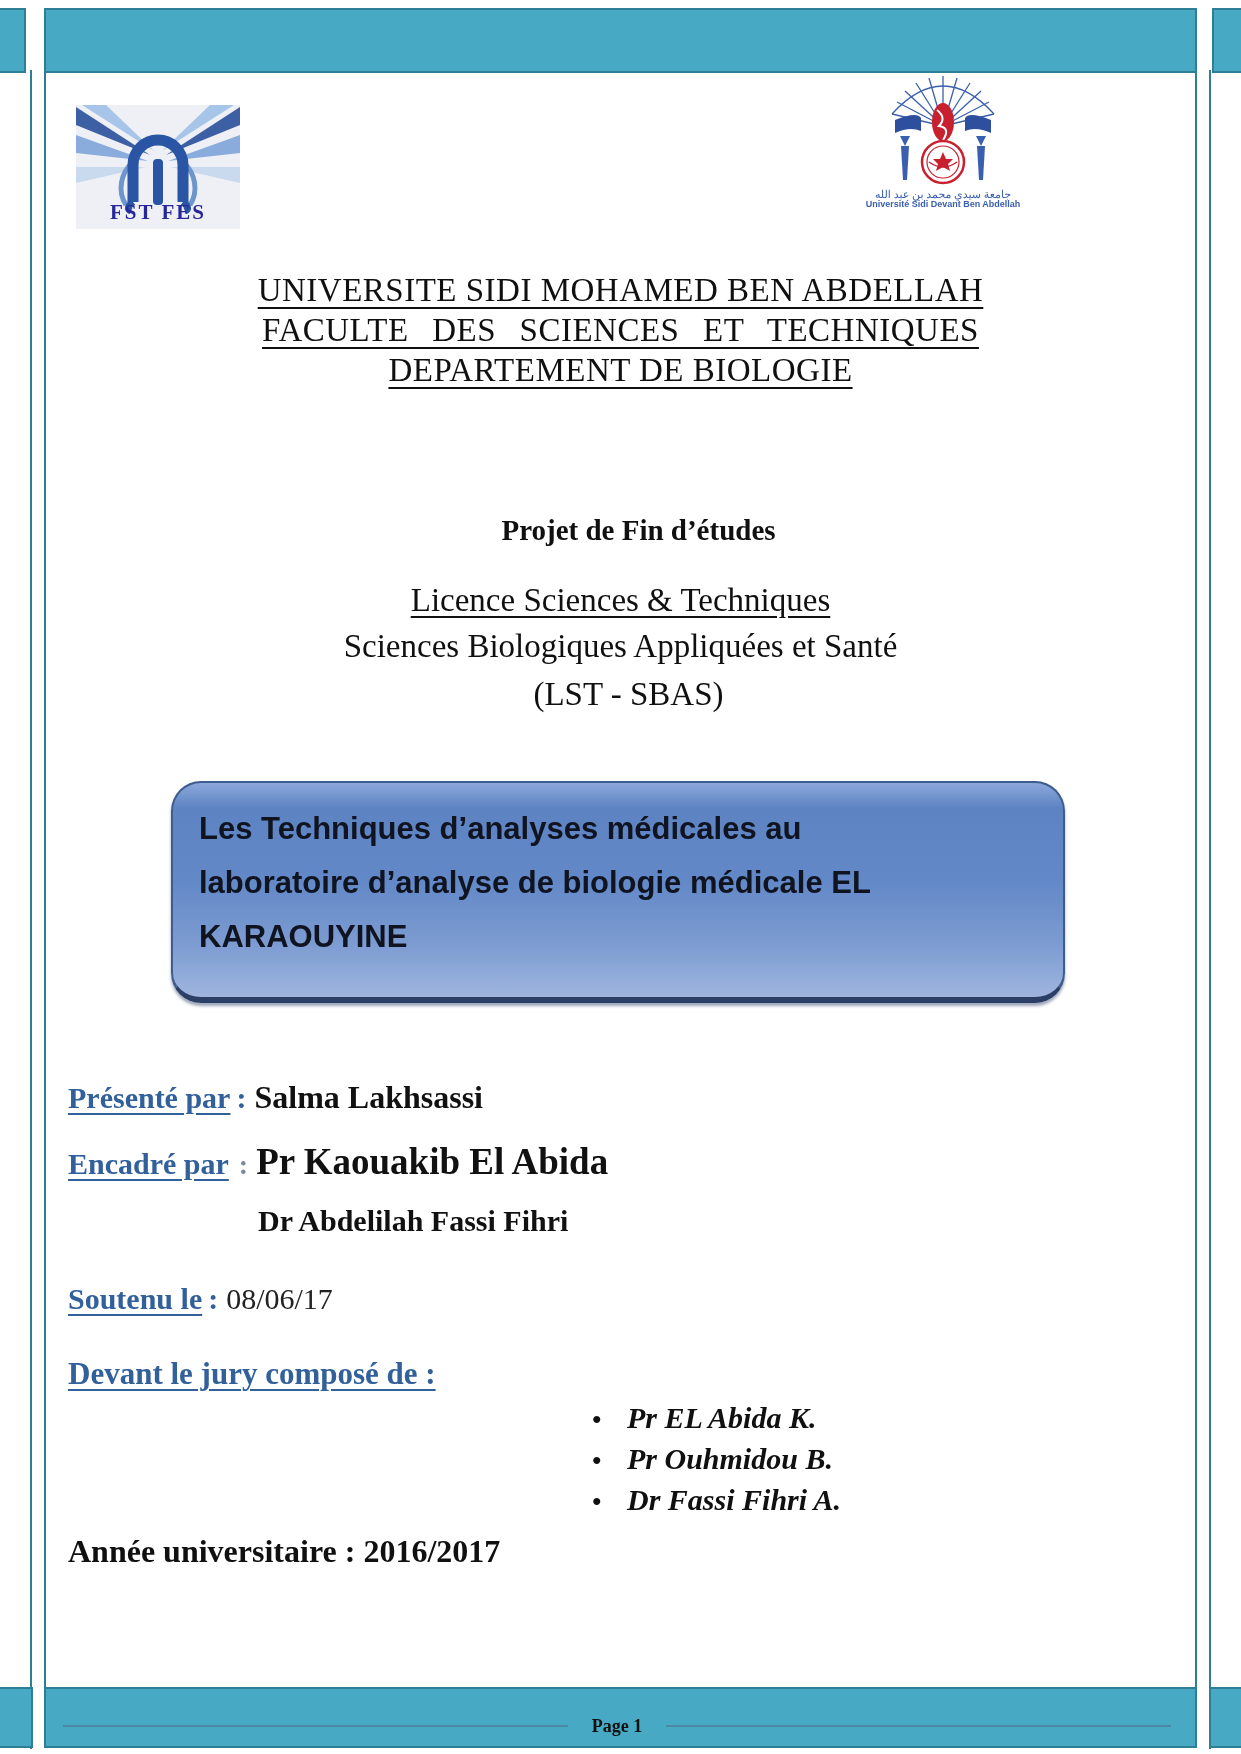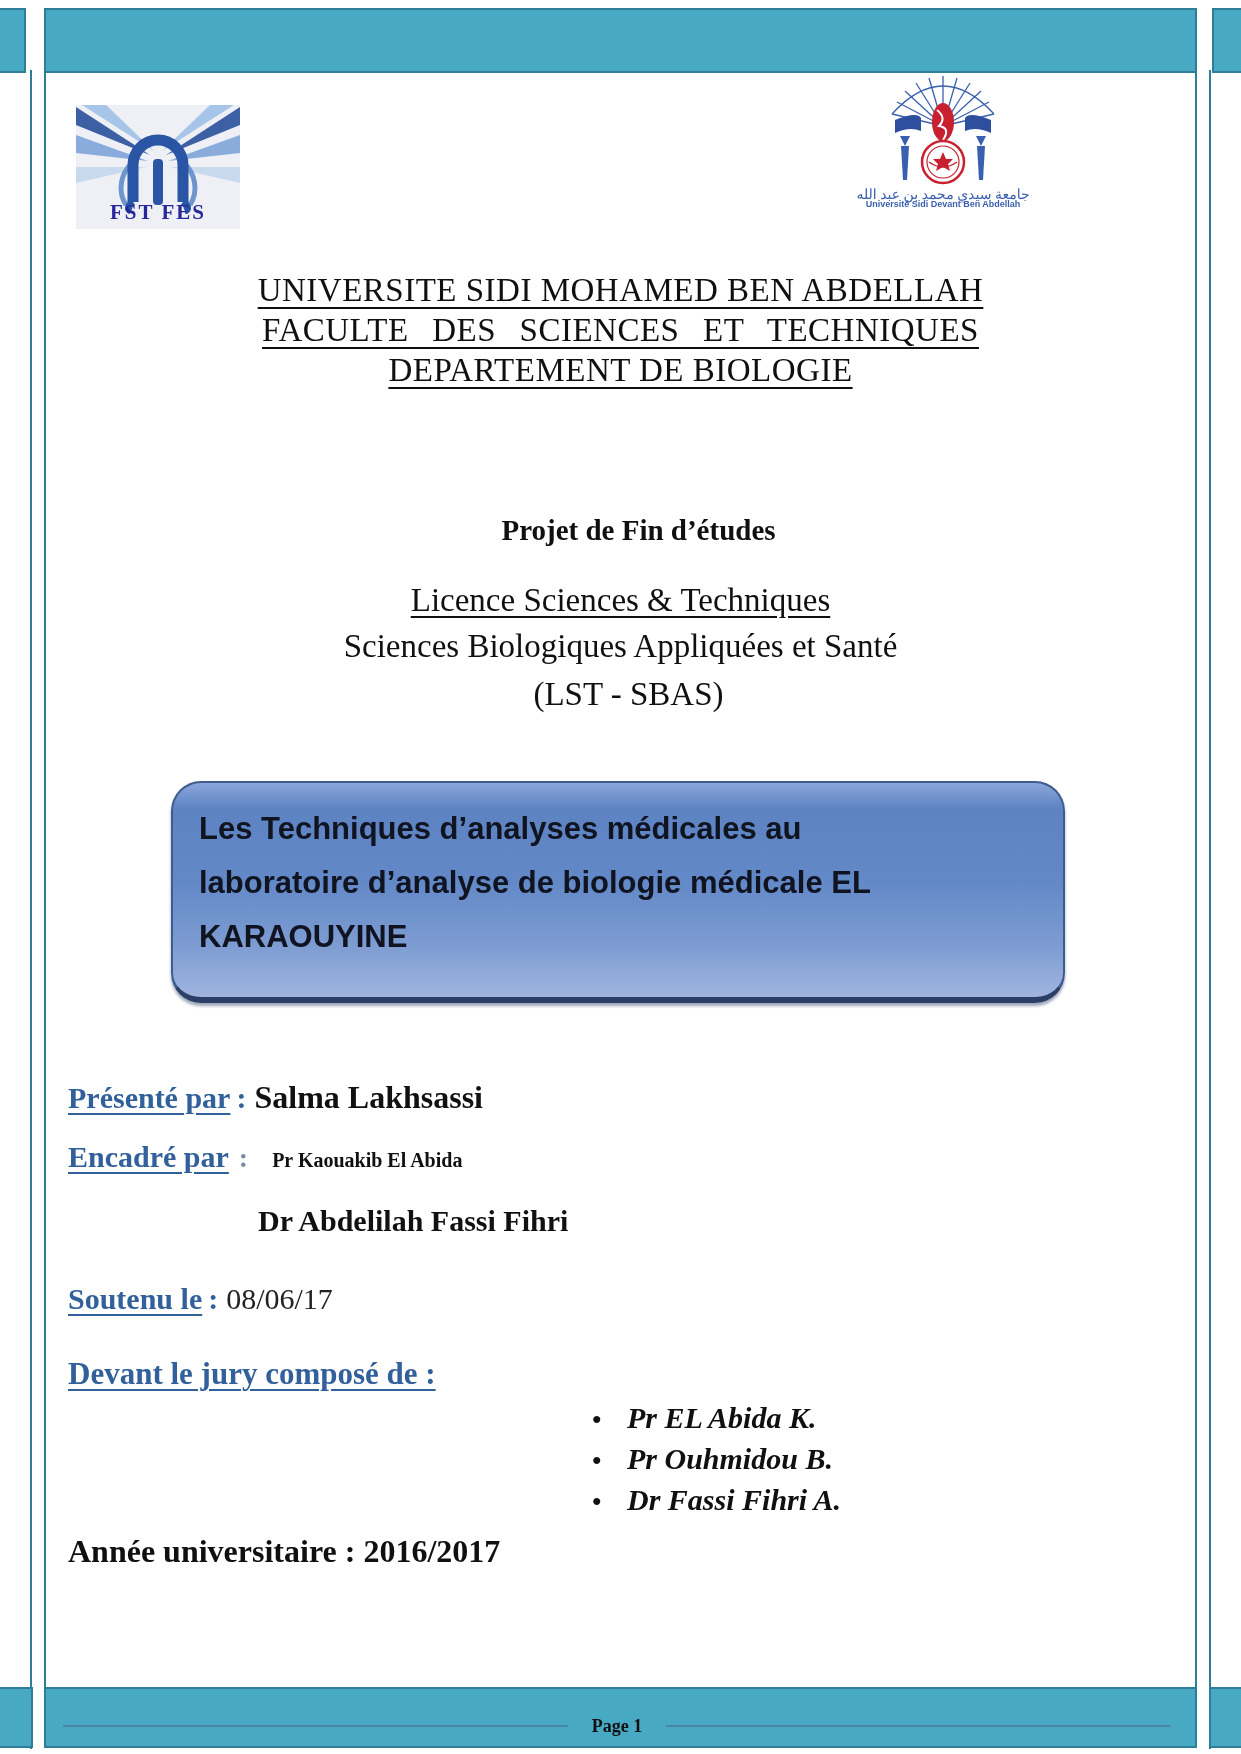--- a/index.html
+++ b/index.html
@@ -18,21 +18,21 @@
   .band.top-right{left:1212px;top:8px;width:29px;height:65px;border-right:none;}
   .band.bot-main{left:44px;top:1687px;width:1153px;height:61px;}
   .band.bot-left{left:0;top:1687px;width:33px;height:61px;border-left:none;}
   .band.bot-right{left:1209px;top:1687px;width:32px;height:61px;border-right:none;}
 
   
   .fst-logo{position:absolute;left:76px;top:105px;width:164px;height:124px;background:#f97316;}
   .fst-text{position:absolute;left:0;right:0;bottom:4px;text-align:center;
             font-weight:bold;font-size:21px;letter-spacing:2px;color:#27279a;}
   .usmba-logo{position:absolute;left:855px;top:74px;width:176px;height:138px;text-align:center;}
-  .usmba-arabic{font-size:14px;color:#3a5fae;line-height:9px;white-space:nowrap;}
+  .usmba-arabic{font-size:11px;color:#3a5fae;line-height:9px;white-space:nowrap;}
   .usmba-caption{font-family:"Liberation Sans", sans-serif;font-size:9px;font-weight:bold;
                  color:#3a5fae;line-height:10px;white-space:nowrap;}
 
   
   .centercol{position:absolute;left:44px;width:1153px;text-align:center;}
   .hline{font-size:33px;letter-spacing:.5px;text-decoration:underline;
          text-decoration-thickness:2px;text-underline-offset:6px;}
   .hline.spread{word-spacing:.45em;}
   .projet{font-size:29px;font-weight:bold;padding-left:36px;}
   .lic1{font-size:33px;text-decoration:underline;text-decoration-thickness:2px;text-underline-offset:5px;}
@@ -164,21 +164,21 @@
     <div>Les Techniques d’analyses médicales au</div>
     <div>laboratoire d’analyse de biologie médicale EL</div>
     <div>KARAOUYINE</div>
   </div>
 
   <div class="row" style="left:68px;top:1079px;">
     <span class="lbl">Présenté par</span><span class="colon-blue">:</span><span class="val-bold">Salma Lakhsassi</span>
   </div>
 
   <div class="row" style="left:68px;top:1140px;">
-    <span class="lbl">Encadré par</span><span class="colon-gray">:</span><span class="val-bold" style="font-size:20px;margin-left:16px;">Pr Kaouakib El Abida</span>
+    <span class="lbl">Encadré par</span><span class="colon-gray">:</span><span class="val-bold" style="font-size:37px;">Pr Kaouakib El Abida</span>
   </div>
 
   <div class="row" style="left:258px;top:1204px;">
     <span class="val-bold" style="font-size:30px;">Dr Abdelilah Fassi Fihri</span>
   </div>
 
   <div class="row" style="left:68px;top:1282px;">
     <span class="lbl">Soutenu le</span><span class="colon-blue">:</span><span class="val-reg">08/06/17</span>
   </div>
 

